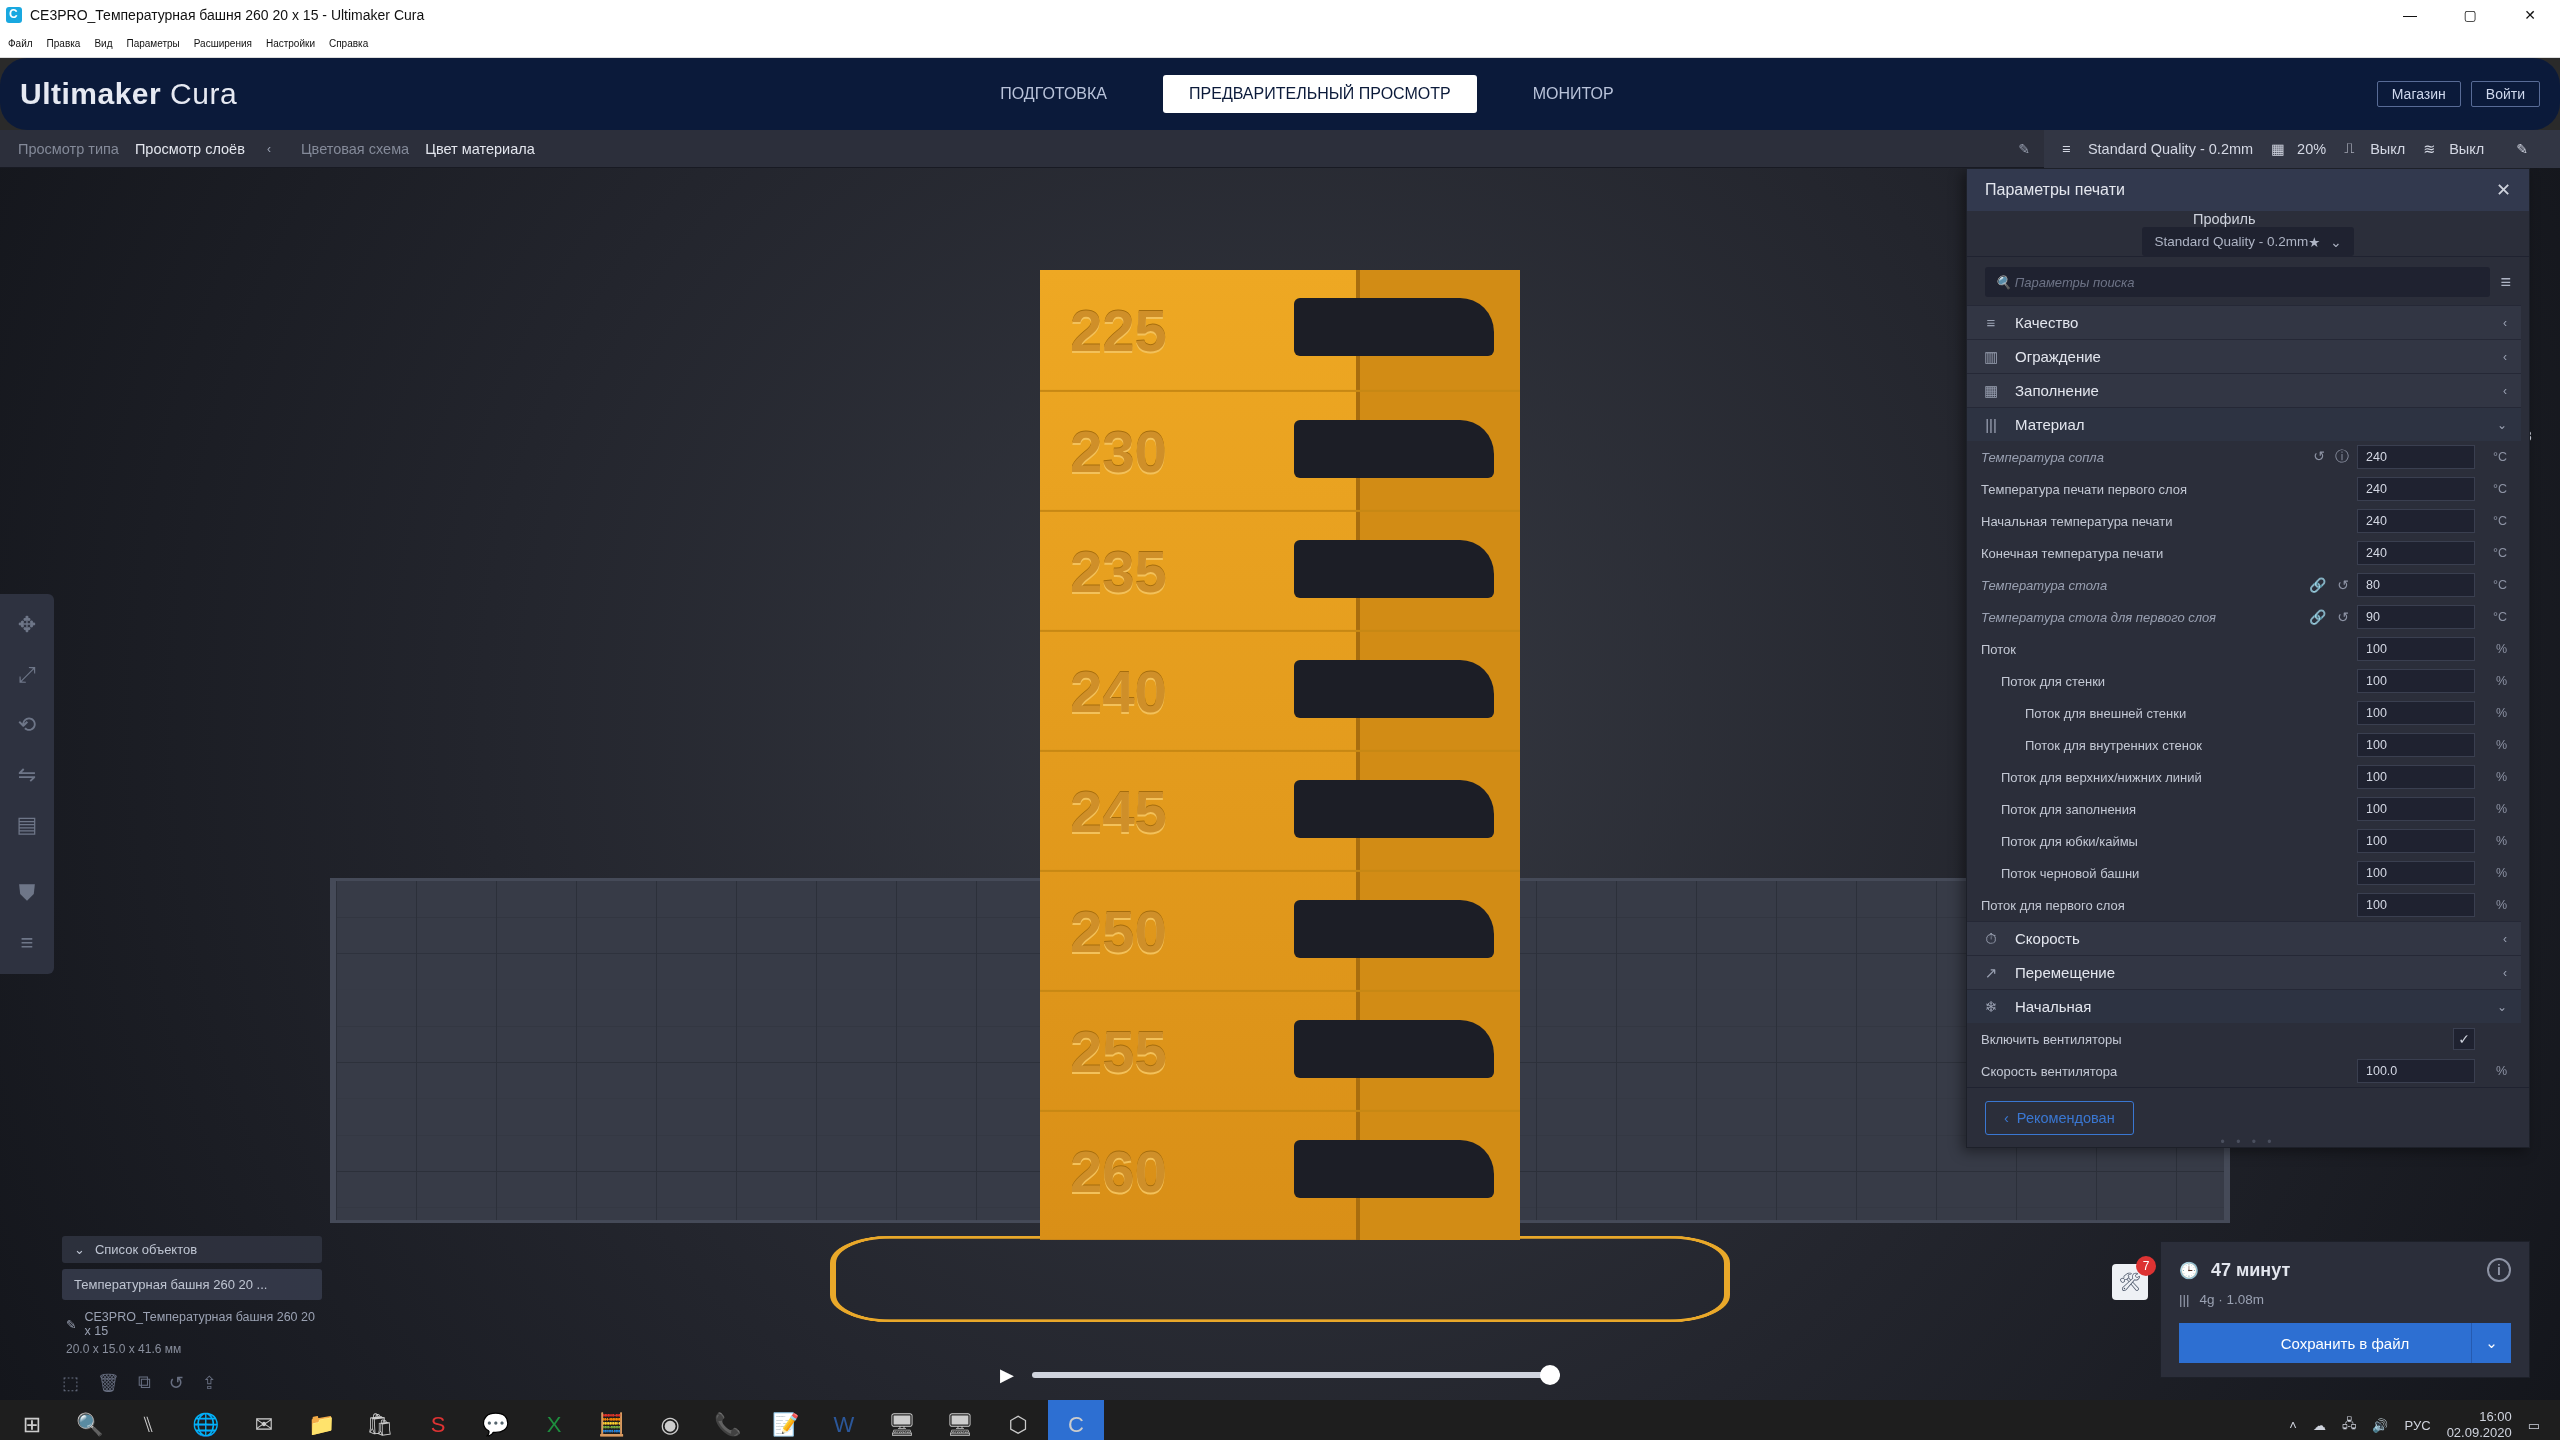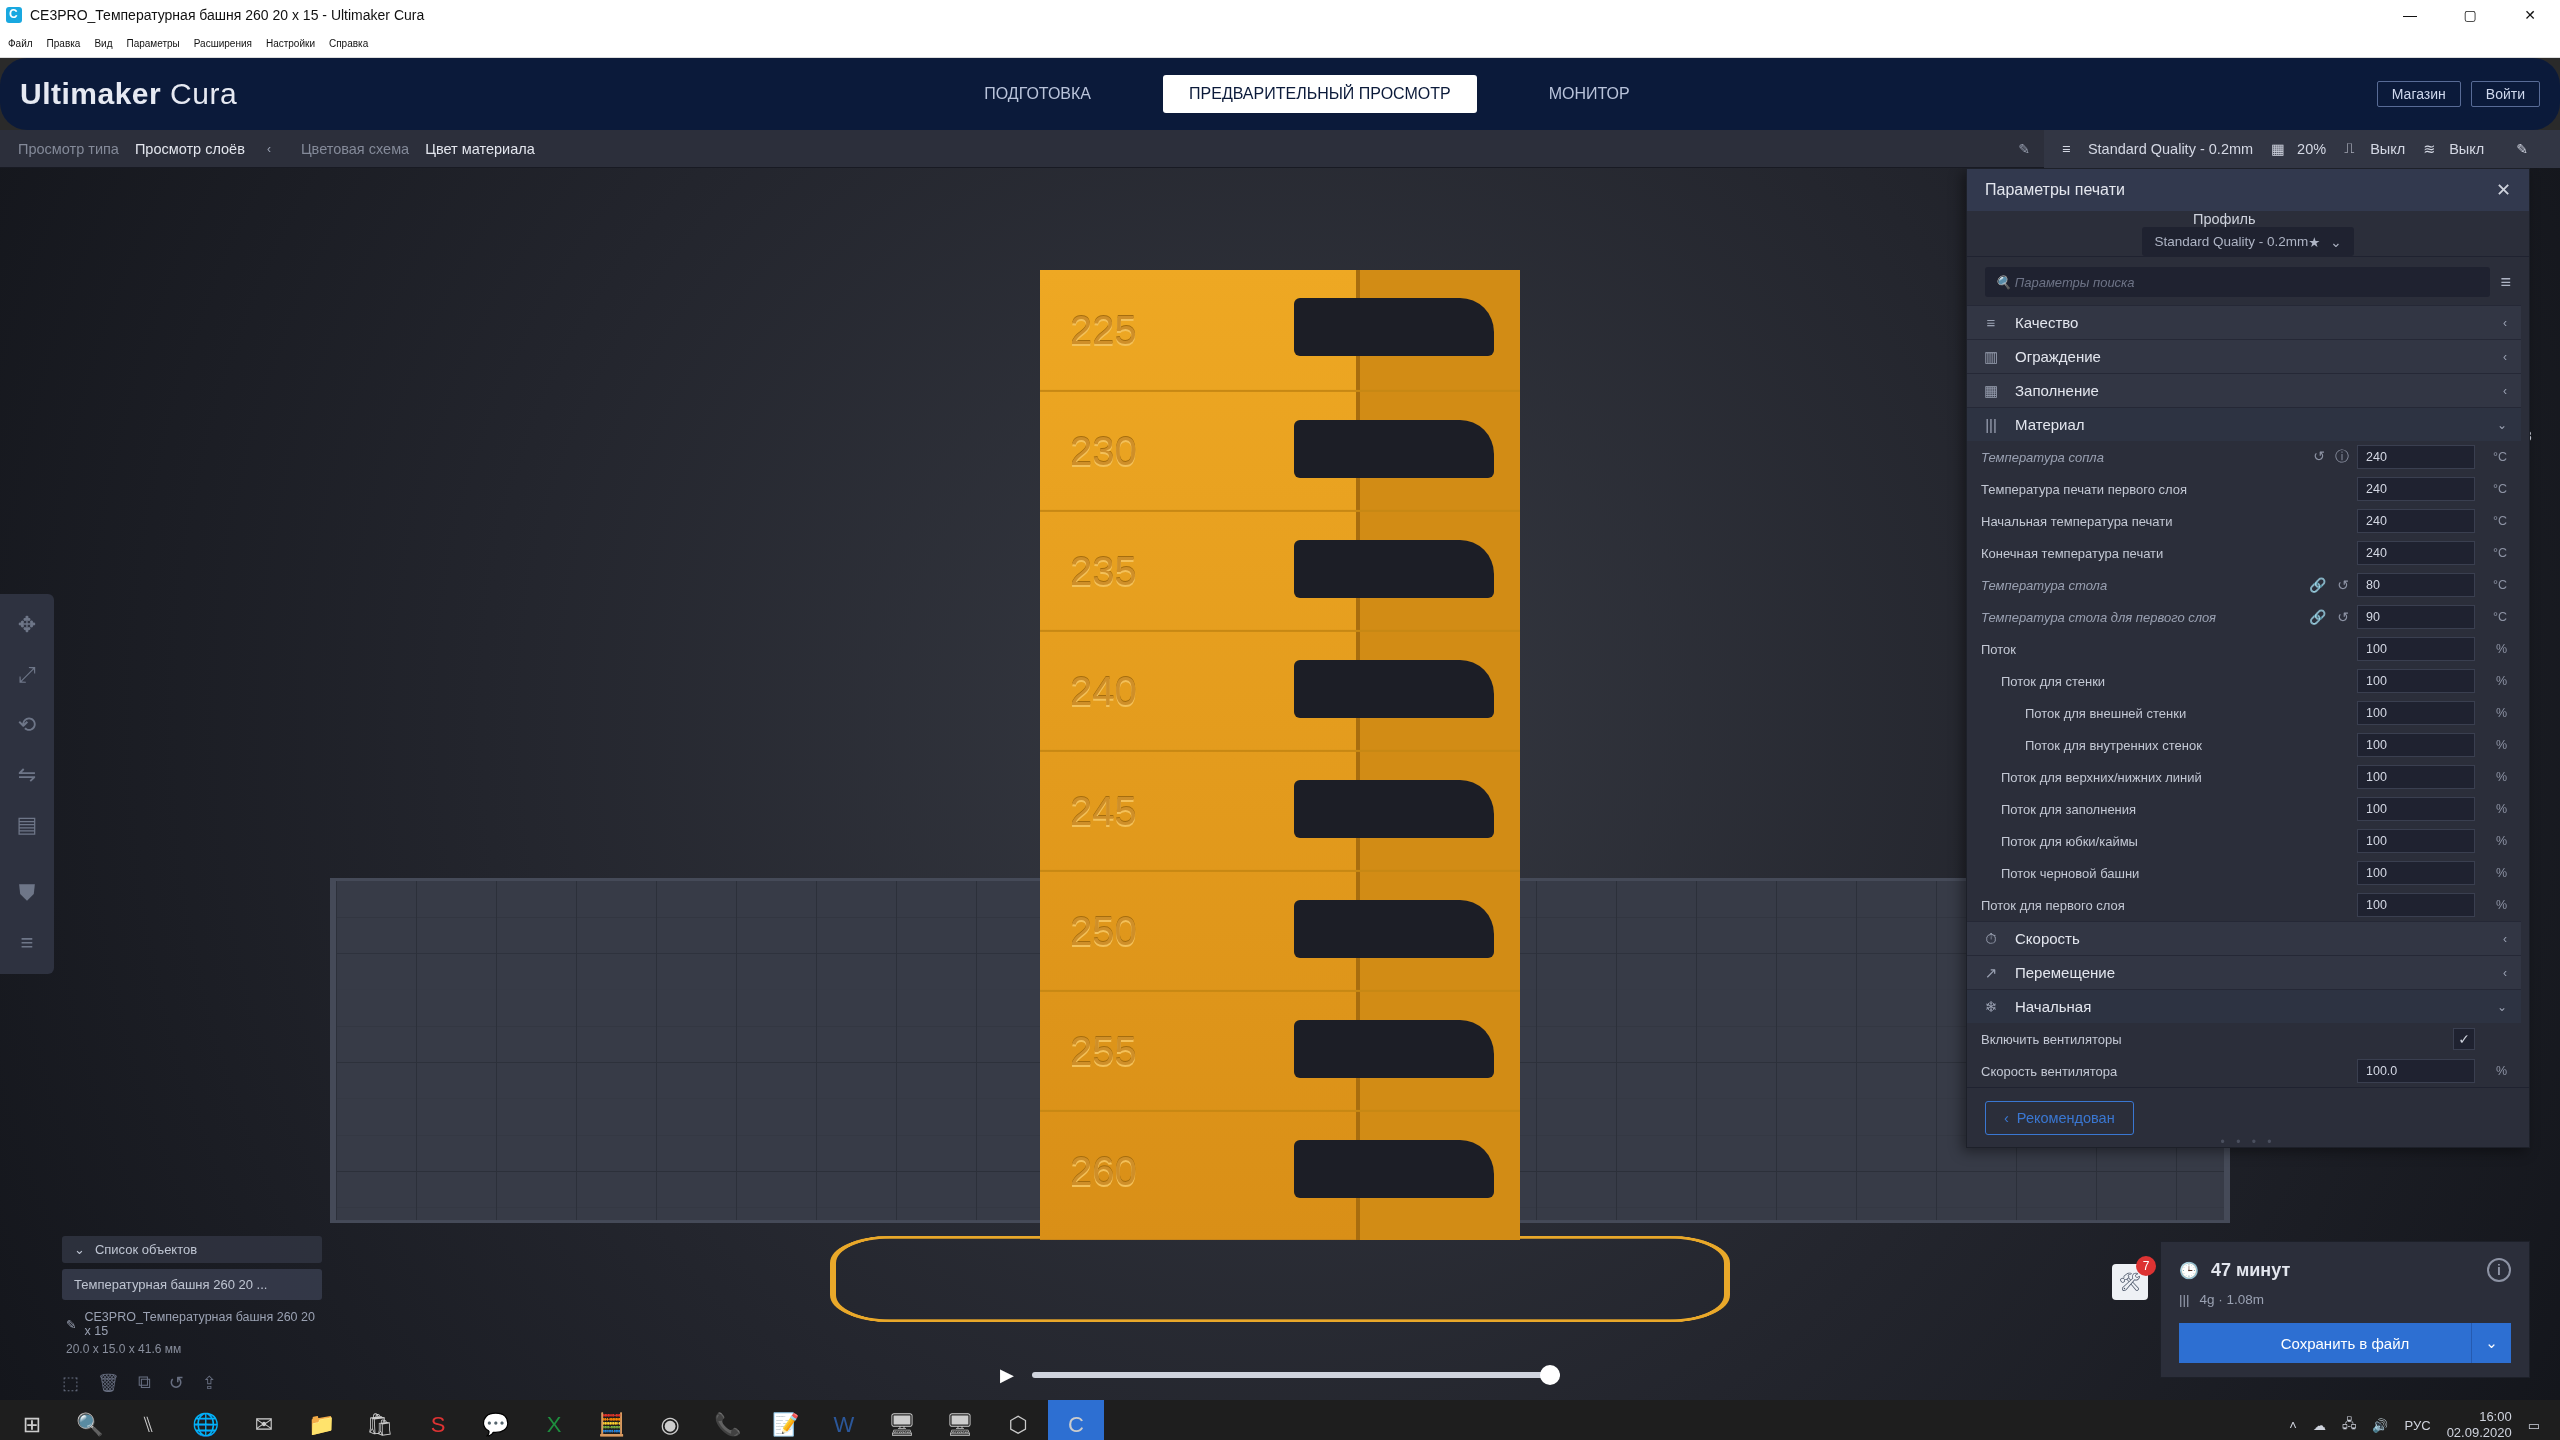--- a/index.html
+++ b/index.html
@@ -7,21 +7,21 @@
   .titlebar { height: 30px; background: #fff; color: #111; display: flex; align-items: center; padding-left: 6px; font-size: 14px; }
   .titlebar .cura-icon { width: 16px; height: 16px; background: #19a8e0; border-radius: 3px; margin-right: 8px; position:relative;}
   .titlebar .cura-icon::after{content:"C"; color:#fff; font-weight:bold; font-size:12px; position:absolute; left:3px; top:0;}
   .titlebar .spacer { flex: 1; }
   .titlebar .winbtn { width: 60px; height: 30px; display: flex; align-items: center; justify-content: center; font-size: 14px; }
   .menubar { height: 28px; background: #fff; color: #111; display: flex; align-items: center; padding-left: 8px; font-size: 10px; gap: 14px; border-bottom: 1px solid #ddd;}
   .menubar span { cursor: default; }
   .topbar { height: 72px; background: linear-gradient(#0b1a3a,#0b1a3a); display: flex; align-items: center; padding: 12px 20px; color: #e6e9f2; border-radius: 27px; }
   .logo { font-size: 30px; font-weight: 300; letter-spacing: .5px; }
   .logo b { font-weight: 600; }
-  .stagebtns { flex: 1; display: flex; justify-content: center; gap: 46px; font-size: 16px; }
+  .stagebtns { flex: 1; display: flex; justify-content: center; gap: 30px; font-size: 16px; }
   .stagebtns .stage { padding: 10px 26px; color: #b9c3da; }
   .stagebtns .stage.active { background: #fff; color: #0b1a3a; border-radius: 3px; font-weight: 500;}
   .topbar .right { display: flex; align-items: center; gap: 10px; }
   .topbar .btn { border: 1px solid #586b96; color: #cfd8ed; padding: 4px 14px; font-size: 14px; border-radius: 2px;}
   .subbar { height: 38px; background: #2c2f3b; display: flex; align-items: center; padding: 16px 18px; font-size: 14.5px; color: #bfc5d2; border-bottom: 1px solid #181a23;}
   .subbar .group { display: flex; align-items: center; gap: 16px; margin-right: 30px;}
   .subbar .group .label { color: #848a99; }
   .subbar .group .val { color: #e3e6ee; }
   .subbar .chev { font-size: 12px; margin-left: 6px; color:#9aa1b2;}
   .subbar .spacer { flex:1; }
@@ -33,21 +33,21 @@
   
   .plate { position:absolute; left:50%; top:70%; width:1900px; height:760px; transform:translate(-50%,-20%) rotateX(63deg); transform-origin:top; background:#373b47;
     background-image: linear-gradient(#2c303a 1px, transparent 1px), linear-gradient(90deg,#2c303a 1px, transparent 1px);
     background-size:80px 80px; border:6px solid #454a58;}
   .skirt { position:absolute; left:50%; top:50%; width:900px; height:190px; transform:translate(-50%, 400px) rotateX(63deg); border:6px solid #e9a82a; border-radius:60px;}
   .tower { position:absolute; left:50%; top:50%; transform:translate(-50%,-53%); width:480px; height:970px;
     background:linear-gradient(#eea823,#d98f17);
     box-shadow: inset -160px 0 0 #d28c15, inset -164px 0 0 #a86d0e;}
   .tower .seg { position:relative; height:120px; border-top:2px solid #c78814; display:flex; align-items:center; }
   .tower .seg:first-child{border-top:none;}
-  .tower .seg .num { font-size:40px; font-weight:400; color:#cf8f29; text-shadow:0 2px 0 #f3c15a, 0 -1px 0 #a56d0e; margin-left:30px; font-family: Arial, sans-serif;}
+  .tower .seg .num { font-size:58px; font-weight:700; color:#cf8f29; text-shadow:0 2px 0 #f3c15a, 0 -1px 0 #a56d0e; margin-left:30px; font-family: Arial, sans-serif;}
   .tower .seg .slot { position:absolute; right:26px; top:28px; width:200px; height:58px; background:#1c1e26; border-radius:6px 34px 6px 6px;}
   .left-tools { position:absolute; left:0; top:50%; transform:translateY(-50%); width:54px; background:#2e3240; border-radius:0 6px 6px 0; padding:6px 0;}
   .left-tools .tbtn { width:54px; height:50px; display:flex; align-items:center; justify-content:center; color:#6e7688; font-size:22px;}
   .left-tools .sep{height:18px;}
   
   .layer-slider { position:absolute; right:30px; top:260px; width:20px; height:640px; display:flex; flex-direction:column; align-items:center;}
   .layer-slider .num{ font-size:14px; color:#cfd3dd; margin-bottom:8px;}
   .layer-slider .track{ width:6px; flex:1; background:#4a4f5e; border-radius:3px; position:relative;}
   .layer-slider .fill{ position:absolute; left:0; right:0; top:0; bottom:0; background:#cfd3dd; border-radius:3px;}
   .layer-slider .knob{ position:absolute; left:-7px; width:20px; height:20px; background:#fff; border-radius:50%;}

